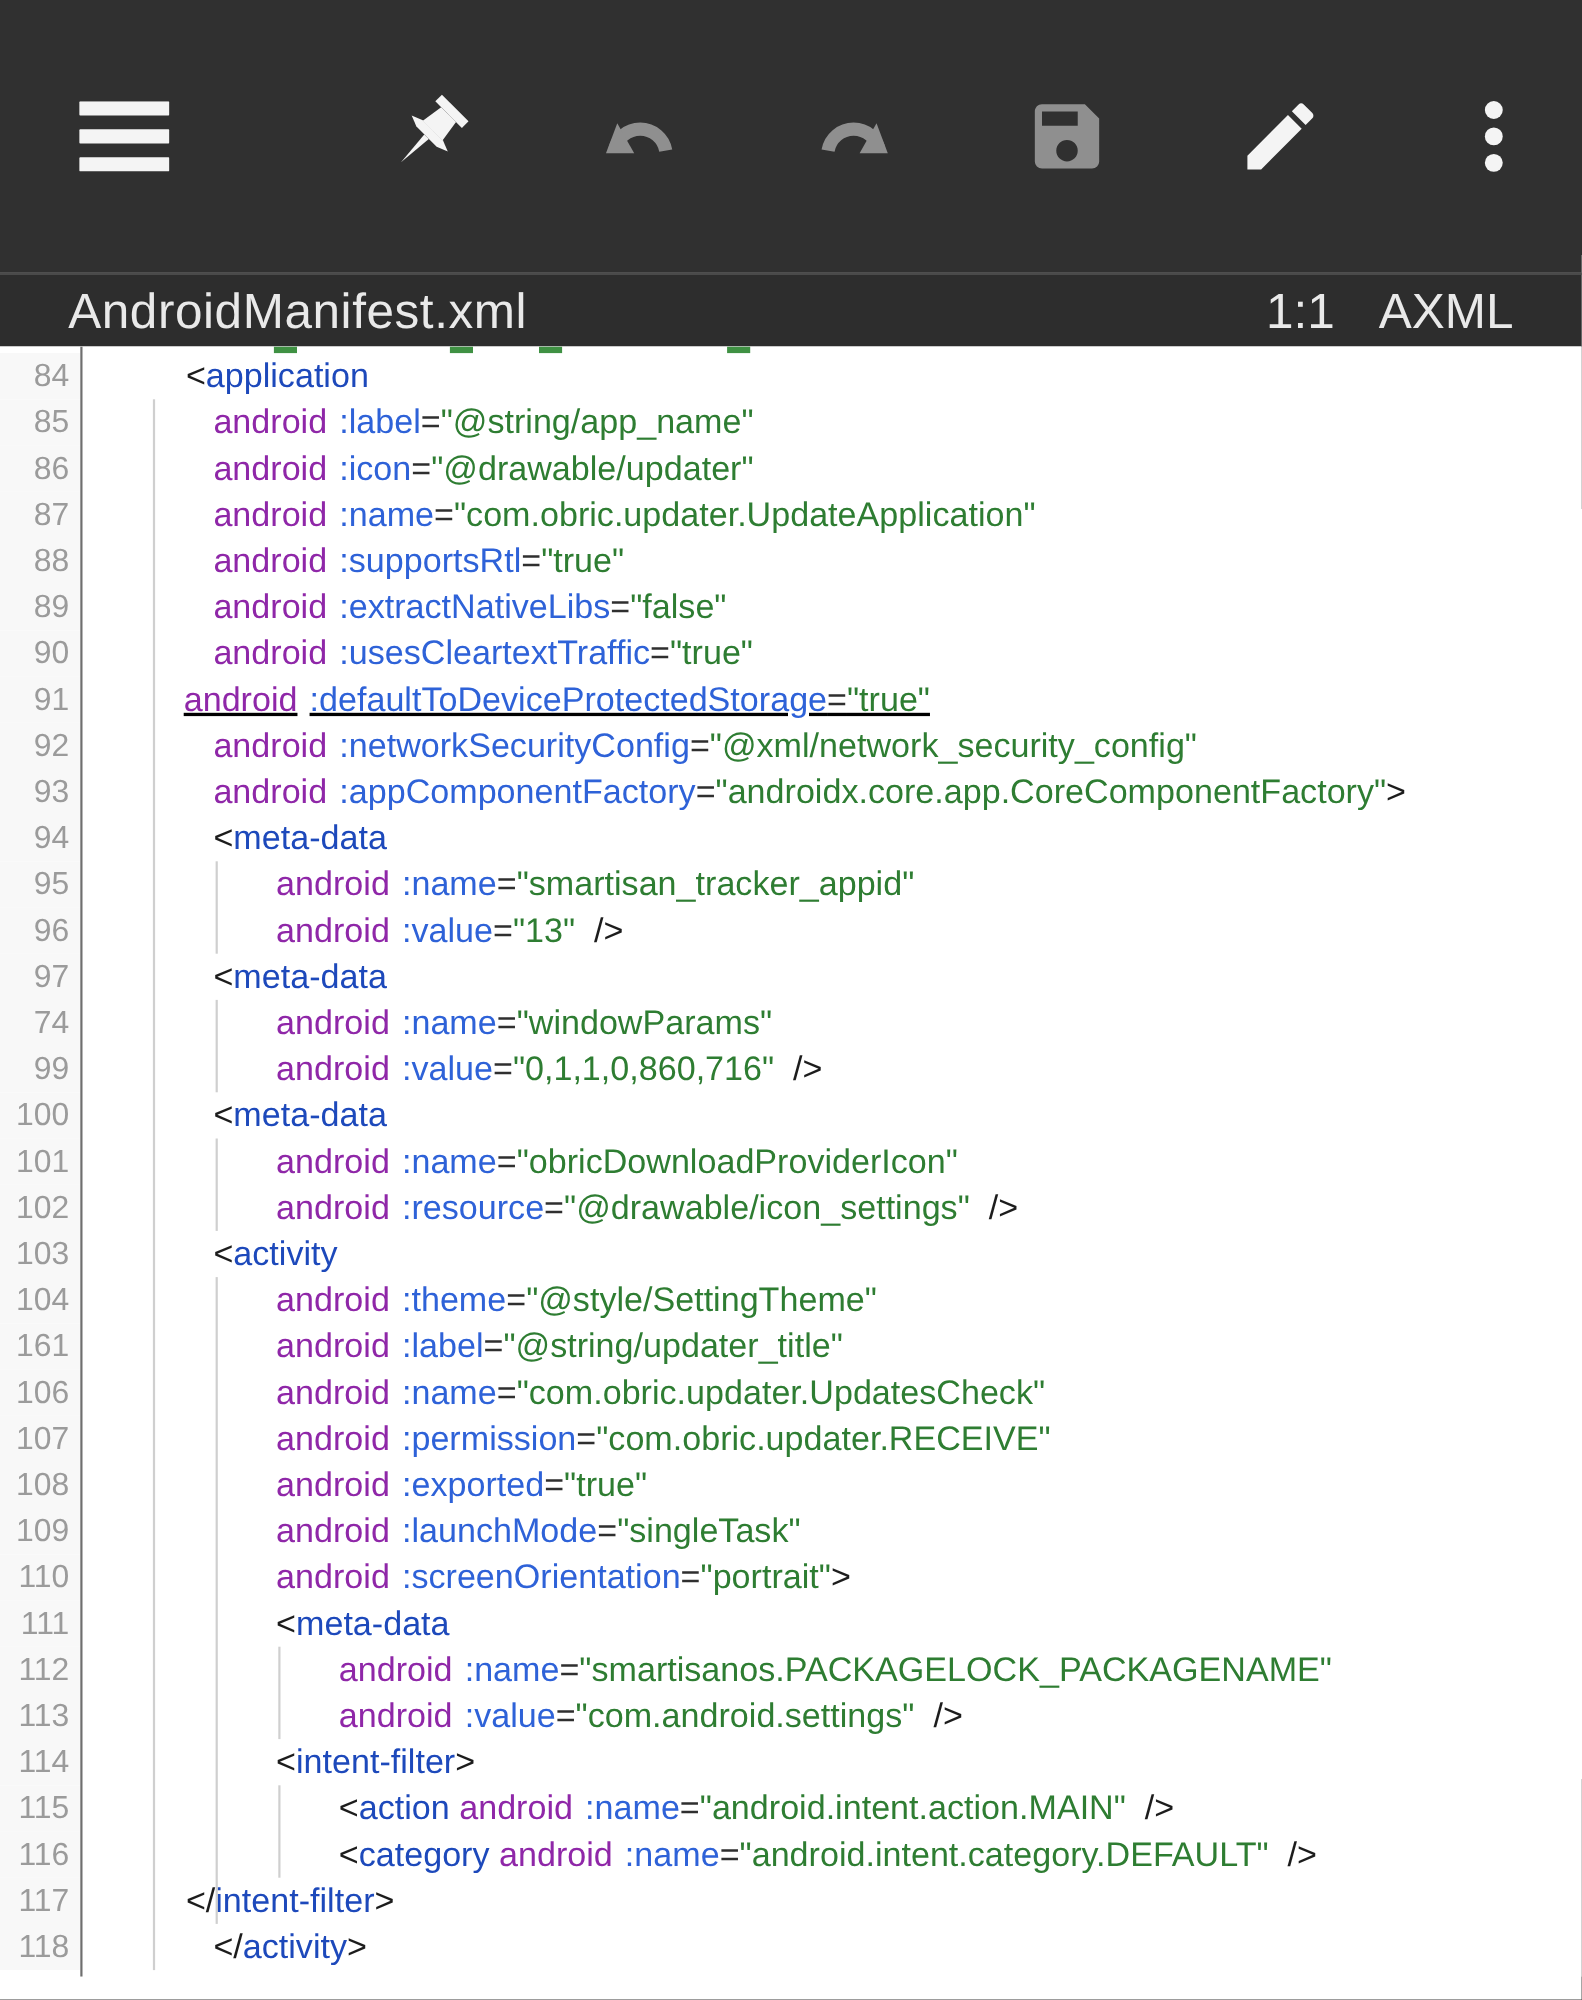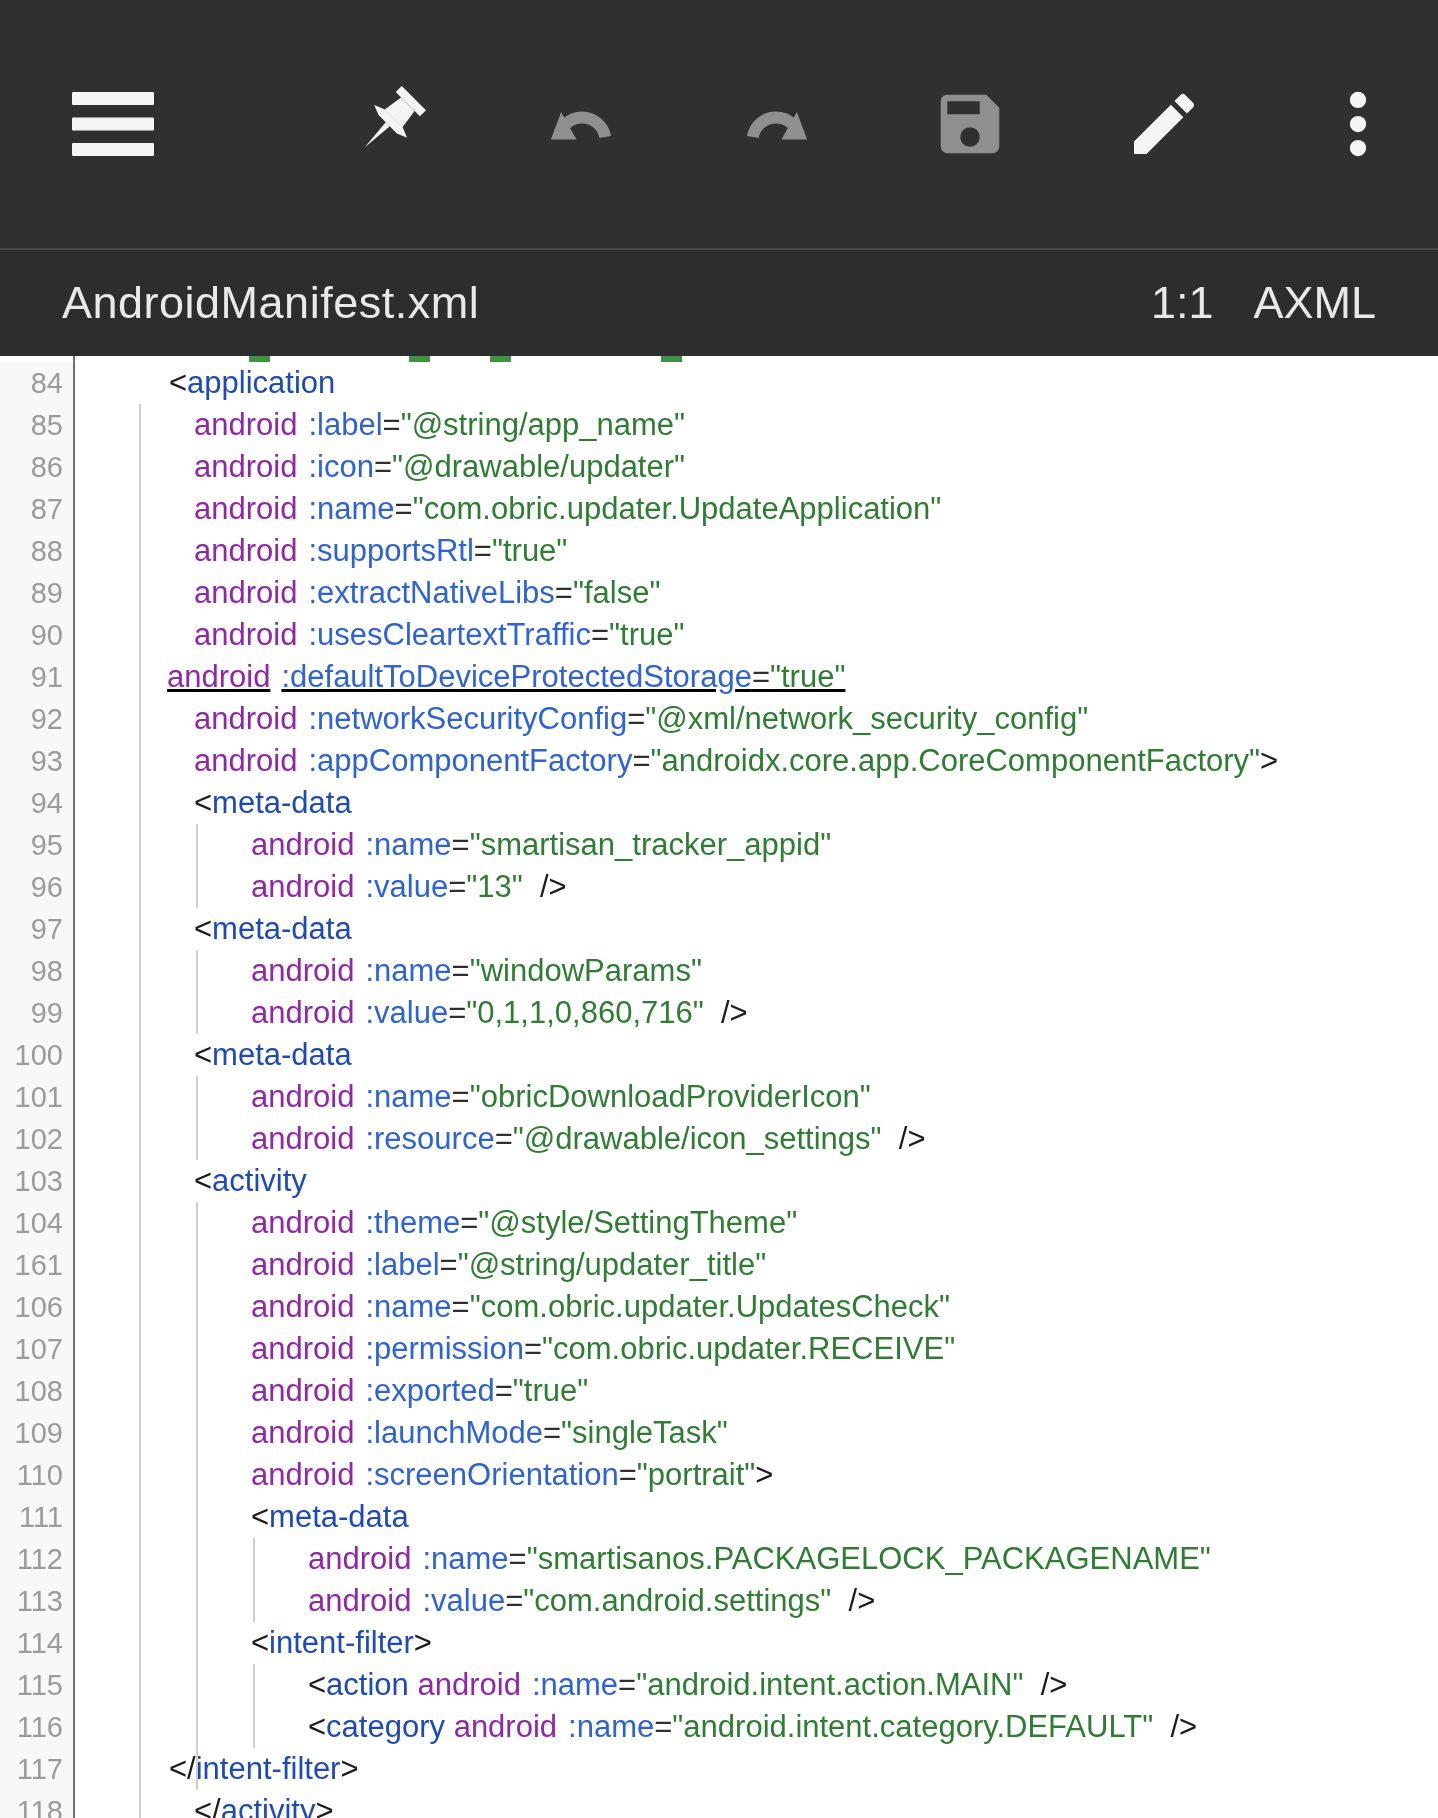--- a/index.html
+++ b/index.html
@@ -9,21 +9,21 @@
   
   .toolbar{height:248px;background:var(--toolbar-bg,#303030);display:flex;align-items:center;
            padding-left:72px;gap:112px;box-sizing:border-box;}
   .tb{width:82px;height:96px;background:transparent;border:0;padding:0;margin:0;
       display:flex;align-items:center;justify-content:center;}
   .tb.pin-gap{margin-left:81px;}
   .ic-w{fill:#f4f4f4;}
   .ic-g{fill:#8f8f8f;}
 
   
-  .titlebar{height:108px;background:var(--titlebar-bg,#2d2d2d);border-top:2px solid #4a4a4a;
+  .titlebar{height:67px;background:var(--titlebar-bg,#2d2d2d);border-top:2px solid #4a4a4a;
             display:flex;align-items:center;padding:0 62px;box-sizing:border-box;color:#e9e9e9;}
   .tb-file{flex:1;font-size:45px;letter-spacing:.5px;}
   .tb-right{display:flex;gap:40px;font-size:45px;}
 
   
   .editor{position:relative;height:1482px;background:#fff;overflow:hidden;}
   .editor .gutterline{position:absolute;left:73px;top:0;bottom:0;width:2px;background:#6f6f6f;}
   #code-lines{padding-top:6px;}
   .row{display:flex;height:42px;line-height:42px;}
   .ln{width:73px;box-sizing:border-box;padding-right:10px;flex:0 0 73px;
@@ -159,21 +159,21 @@
         </div>
         <div class="row">
           <span class="ln">96</span>
           <span class="code" style="padding-left: 178px;"><span class="sg-ns">android</span><span class="sg-at">:value</span><span class="sg-eq">=</span><span class="sg-st">"13"</span><span class="sg-pt">  /&gt;</span></span>
         </div>
         <div class="row">
           <span class="ln">97</span>
           <span class="code" style="padding-left: 121px;"><span class="sg-pt">&lt;</span><span class="sg-tg">meta-data</span></span>
         </div>
         <div class="row">
-          <span class="ln">98</span>
+          <span class="ln">74</span>
           <span class="code" style="padding-left: 178px;"><span class="sg-ns">android</span><span class="sg-at">:name</span><span class="sg-eq">=</span><span class="sg-st">"windowParams"</span></span>
         </div>
         <div class="row">
           <span class="ln">99</span>
           <span class="code" style="padding-left: 178px;"><span class="sg-ns">android</span><span class="sg-at">:value</span><span class="sg-eq">=</span><span class="sg-st">"0,1,1,0,860,716"</span><span class="sg-pt">  /&gt;</span></span>
         </div>
         <div class="row">
           <span class="ln">100</span>
           <span class="code" style="padding-left: 121px;"><span class="sg-pt">&lt;</span><span class="sg-tg">meta-data</span></span>
         </div>

